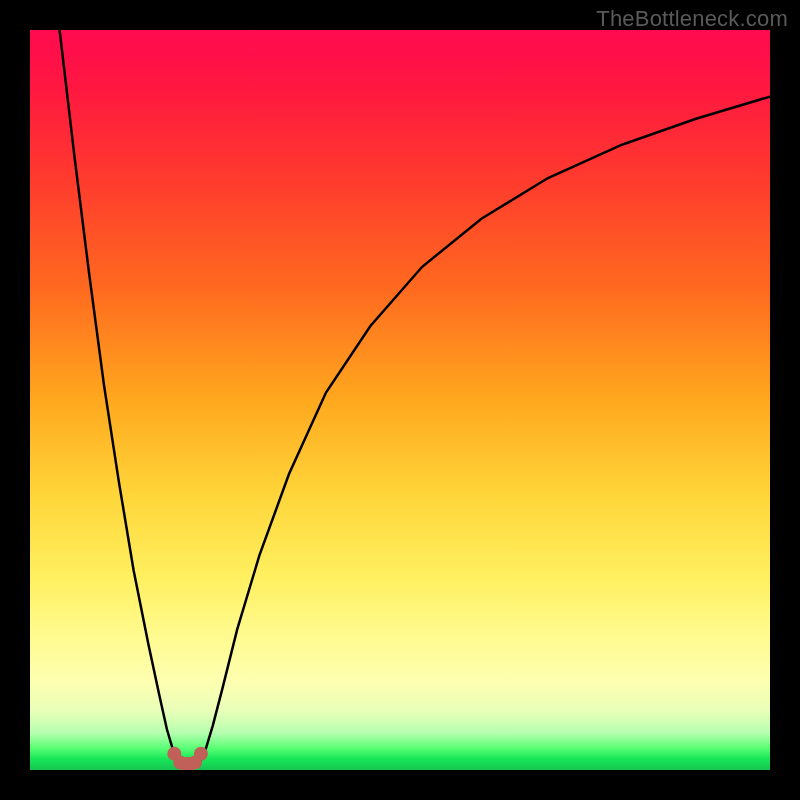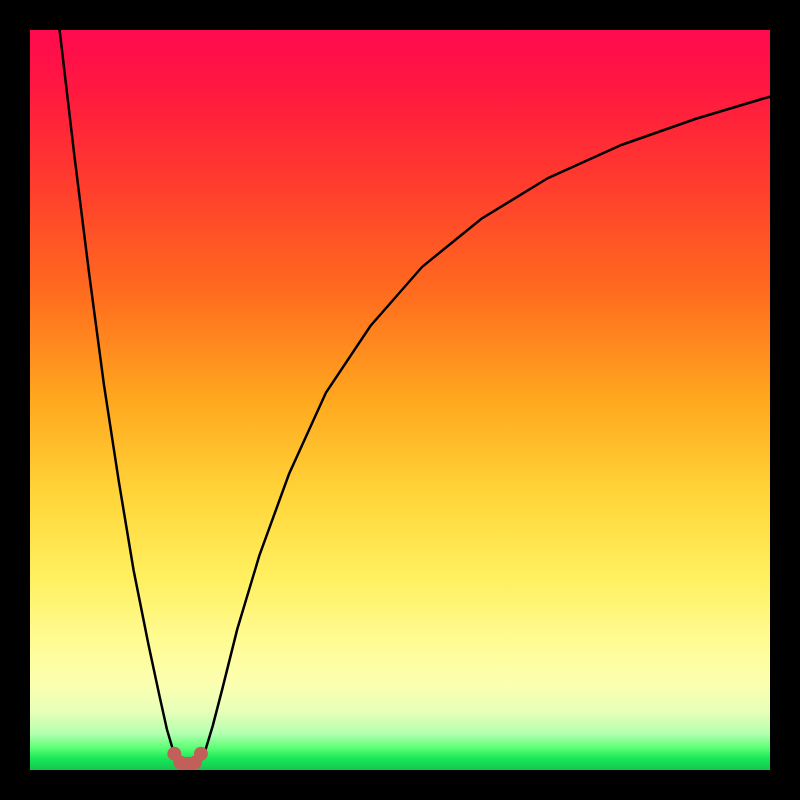--- a/index.html
+++ b/index.html
@@ -90,13 +90,14 @@
       <g class="marker-group" id="markers">
           <circle cx="144.3" cy="723.7" r="7"></circle>
           <circle cx="150.2" cy="732.6" r="7"></circle>
           <circle cx="157.6" cy="734.8" r="8"></circle>
           <circle cx="165.0" cy="732.6" r="7"></circle>
           <circle cx="170.9" cy="723.7" r="7"></circle>
         </g>
     </svg>
   </div>
 
+  <div class="watermark">TheBottleneck.com</div>
 </div>
 
 </body></html>

